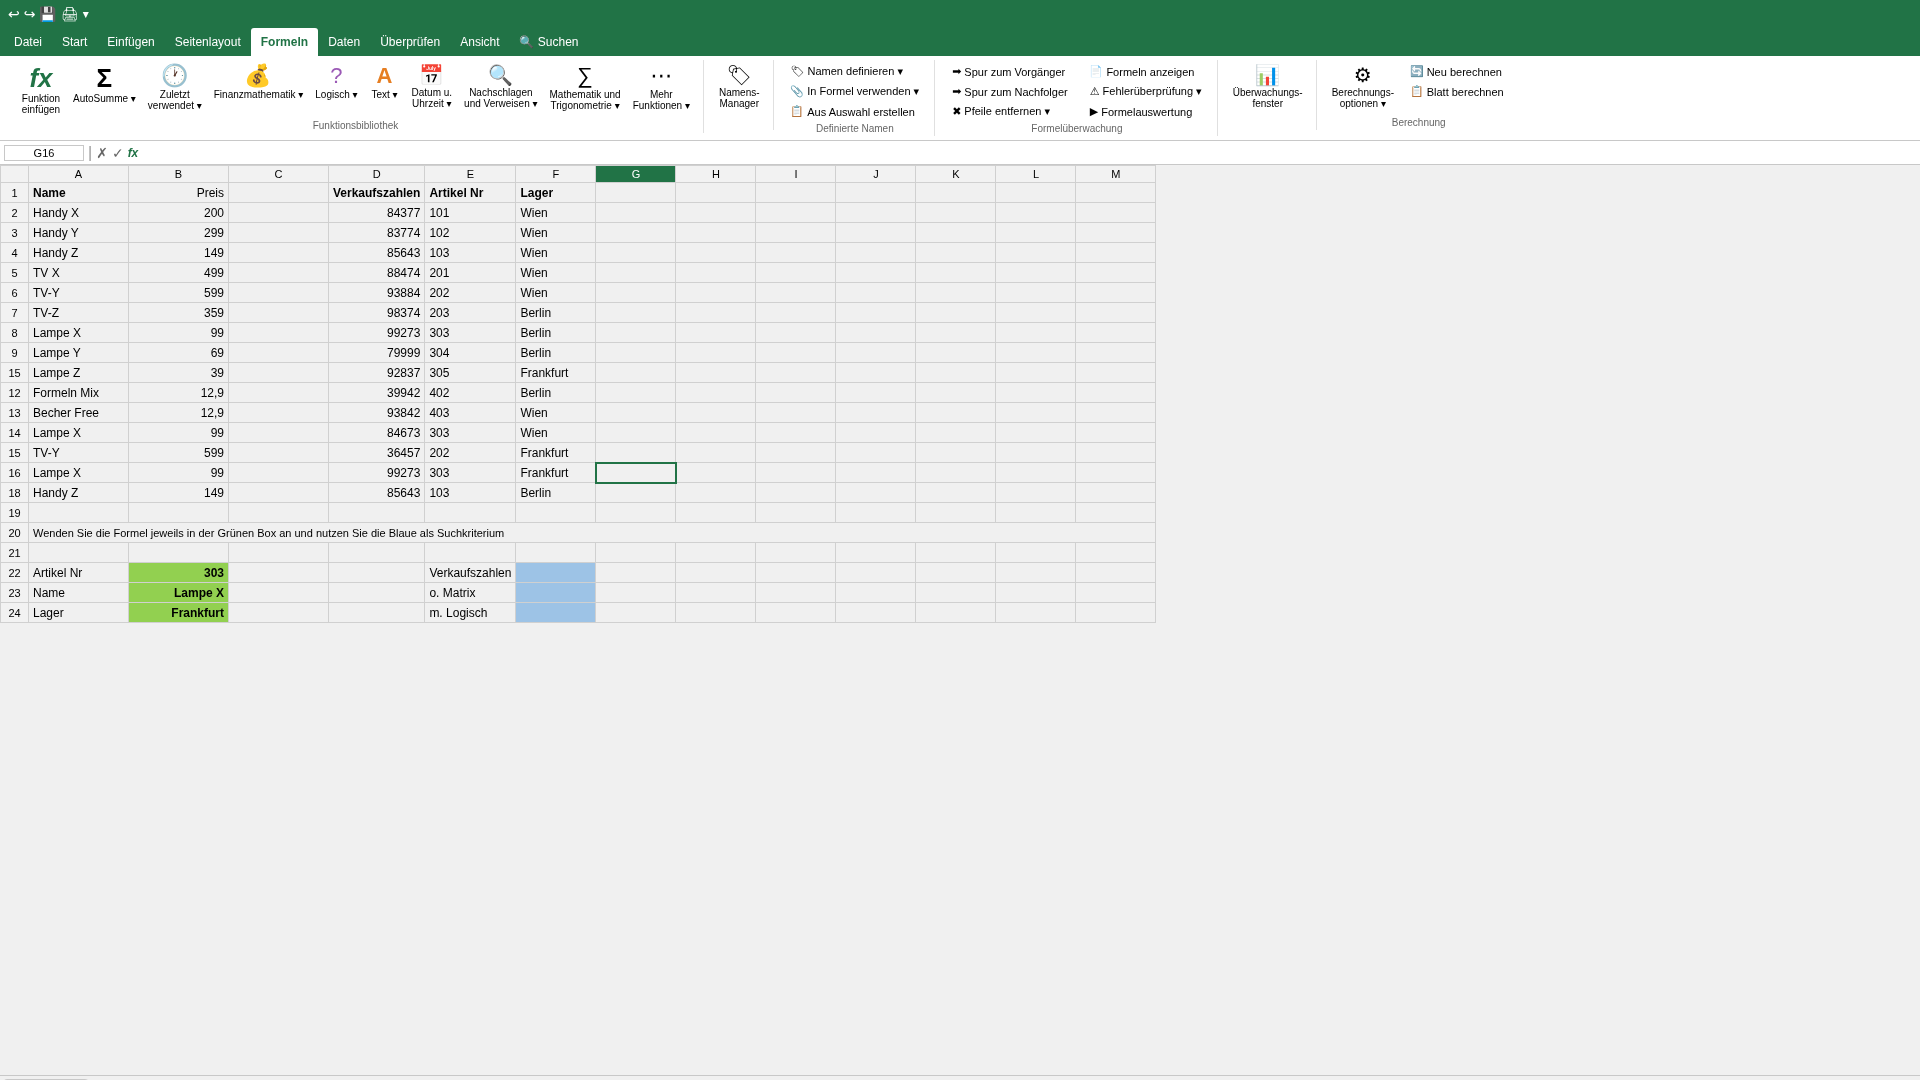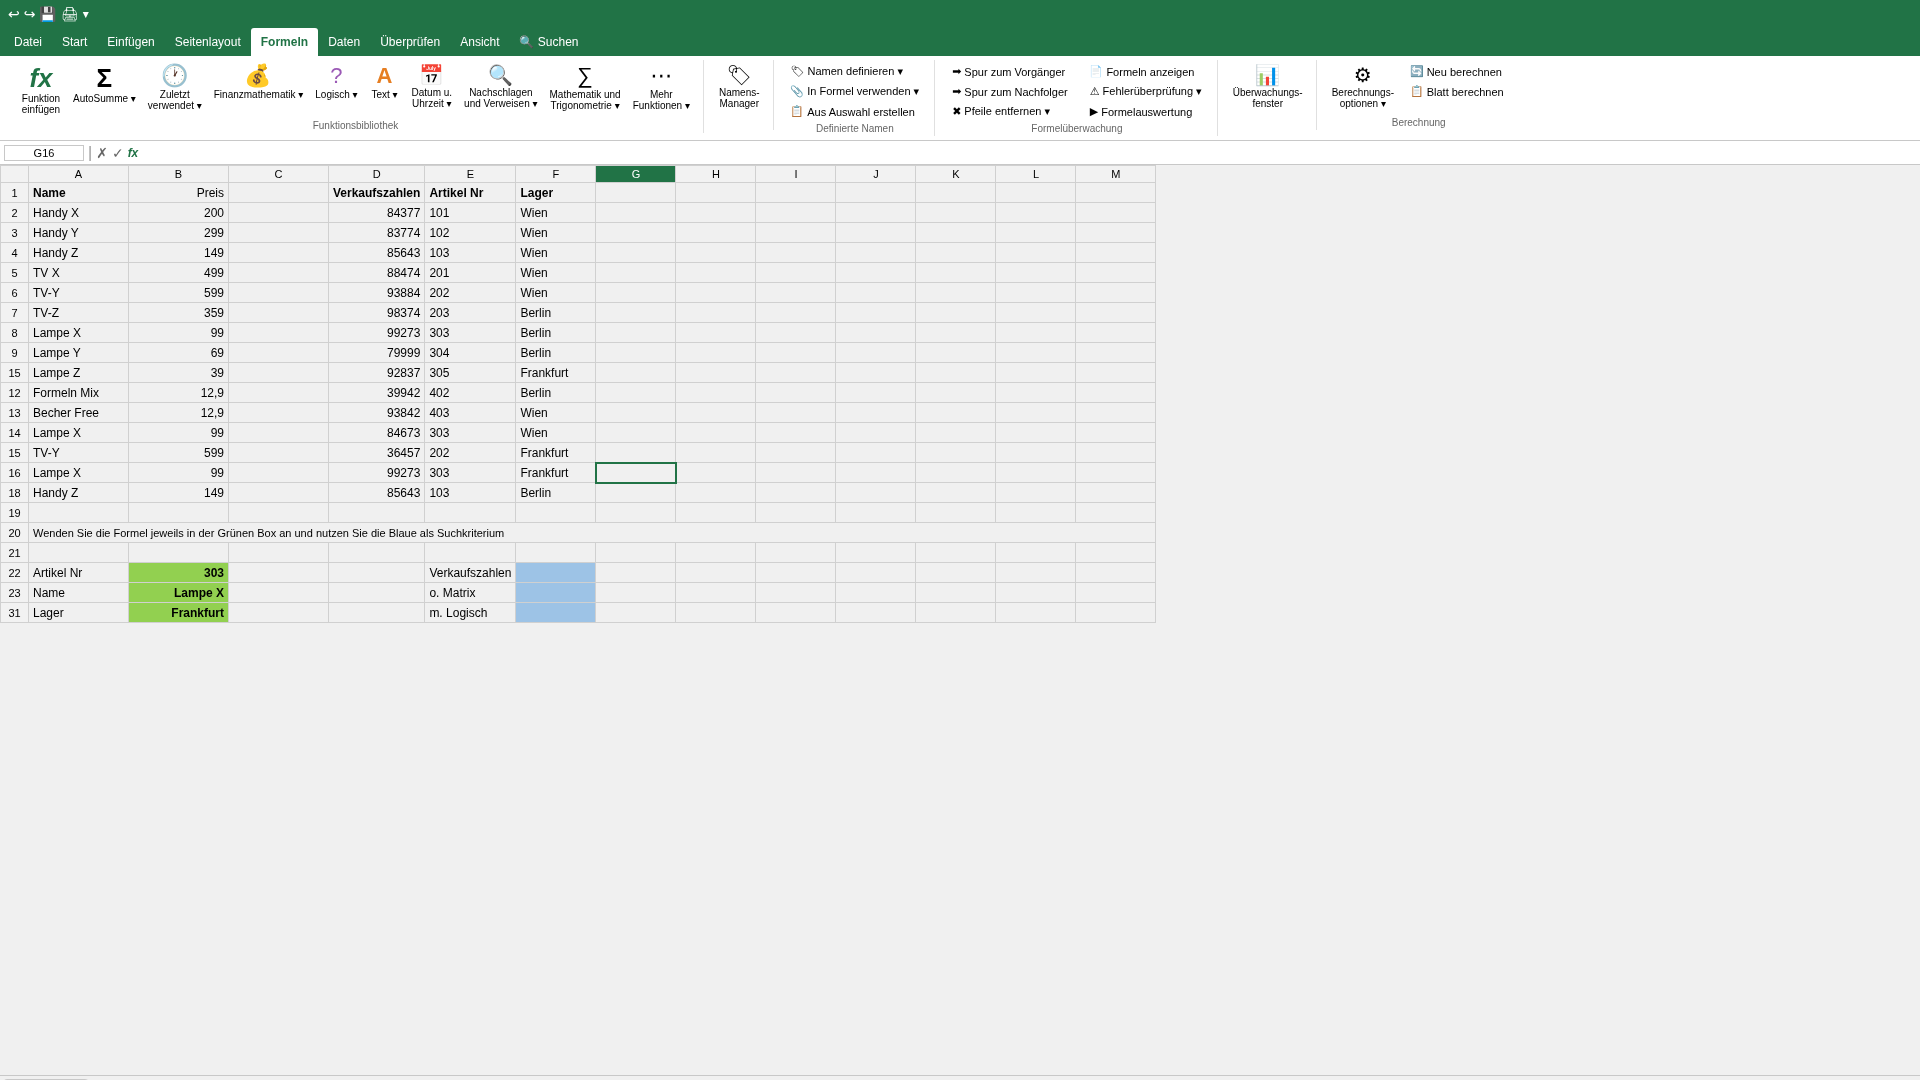--- a/index.html
+++ b/index.html
@@ -740,21 +740,21 @@
             <td class="cell col-f" style="background-color: rgb(157, 195, 230);"></td>
             <td class="cell col-g"></td>
             <td class="cell col-h"></td>
             <td class="cell col-i"></td>
             <td class="cell col-j"></td>
             <td class="cell col-k"></td>
             <td class="cell col-l"></td>
             <td class="cell col-m"></td>
           </tr>
           <tr>
-            <td class="row-header">31</td>
+            <td class="row-header">24</td>
             <td class="cell col-a">Lager</td>
             <td class="cell col-b" style="background-color: rgb(146, 208, 80); font-weight: bold;">Frankfurt</td>
             <td class="cell col-c"></td>
             <td class="cell col-d"></td>
             <td class="cell col-e">m. Logisch</td>
             <td class="cell col-f" style="background-color: rgb(157, 195, 230);"></td>
             <td class="cell col-g"></td>
             <td class="cell col-h"></td>
             <td class="cell col-i"></td>
             <td class="cell col-j"></td>

